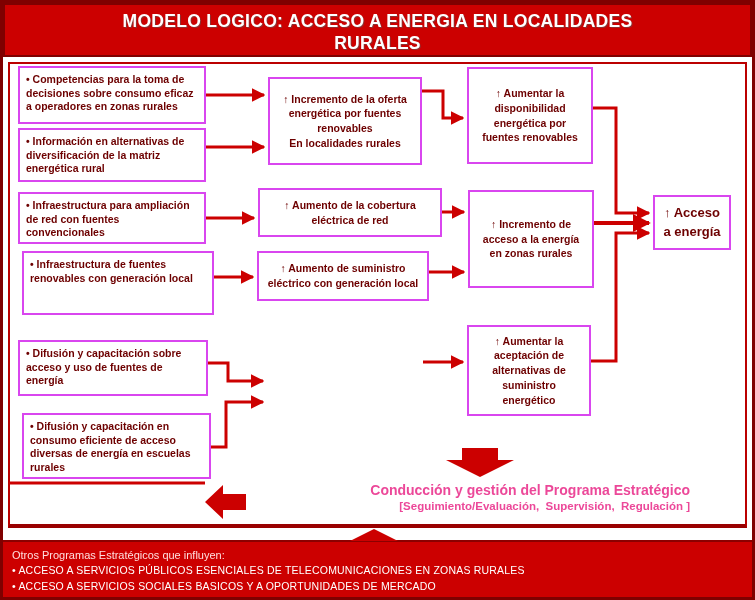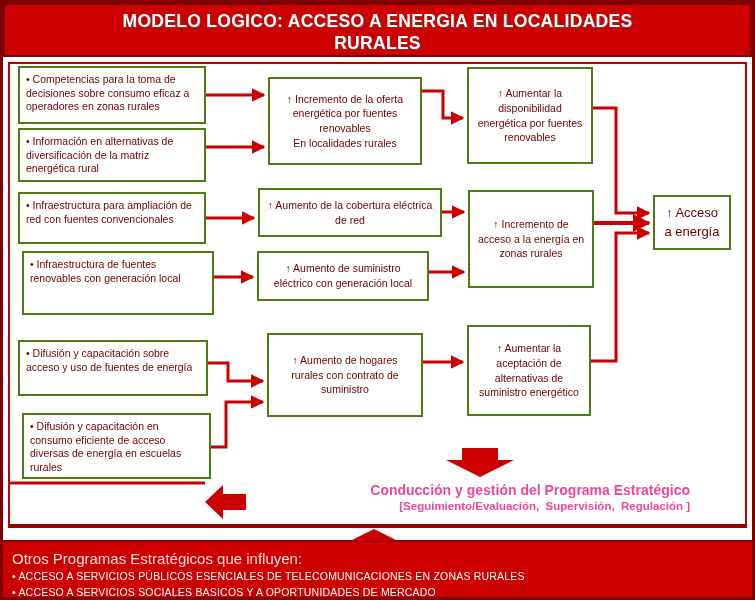--- a/index.html
+++ b/index.html
@@ -14,38 +14,38 @@
   }
   .title-text{
     color:#ffffff;font-weight:bold;font-size:17.5px;line-height:1.25;text-align:center;
     white-space:pre-line;text-shadow:1px 1px 0 rgba(90,90,90,.55);letter-spacing:.3px;
   }
   .main-area{
     position:absolute;left:8px;top:62px;width:739px;height:466px;background:#ffffff;
     border:2px solid #bb0000;border-bottom:4px solid #990000;box-sizing:border-box;z-index:1;
   }
   .box{
-    position:absolute;background:#ffffff;border:2px solid #4d7c0f;color:#6d0000;
-    font-weight:normal;box-sizing:border-box;z-index:4;
+    position:absolute;background:#ffffff;border:2px solid #d946ef;color:#6d0000;
+    font-weight:bold;box-sizing:border-box;z-index:4;
   }
   .box.left{font-size:10.5px;line-height:1.3;padding:5px 6px;text-align:left;}
   .box.center{
     display:flex;align-items:center;justify-content:center;text-align:center;
     font-size:10.5px;line-height:1.4;padding:3px 6px;white-space:pre-line;
   }
   .box.impact{font-size:13px;}
   svg.connectors{position:absolute;left:0;top:0;z-index:6;pointer-events:none;}
   .management{position:absolute;left:280px;top:482px;width:410px;text-align:right;z-index:4;color:#ec4899;}
   .management .m-title{font-weight:bold;font-size:14px;line-height:1.15;}
   .management .m-subtitle{font-weight:bold;font-size:11.5px;line-height:1.2;white-space:pre;margin-top:2px;}
   .footer-bar{
     position:absolute;left:3px;top:540px;width:749px;height:57px;background:#cc0000;
     border-top:2px solid #8b0000;box-sizing:border-box;padding:6px 9px;z-index:5;
   }
-  .footer-heading{color:#ffdede;font-size:15px;line-height:1.4;}
+  .footer-heading{color:#ffdede;font-size:11px;line-height:1.4;}
   .footer-item{color:#ffffff;font-size:10.5px;line-height:1.5;letter-spacing:.2px;}
 </style>
 </head>
 <body>
 
 <div id="stage">
 
   <div class="title-bar">
     <div class="title-text">MODELO LOGICO: ACCESO A ENERGIA EN LOCALIDADES
 RURALES</div>
@@ -57,21 +57,20 @@
   <div class="box left" style="left:18px;top:128px;width:188px;height:54px">• Información en alternativas de diversificación de la matriz energética rural</div>
   <div class="box left" style="left:18px;top:192px;width:188px;height:52px">• Infraestructura para ampliación de red con fuentes convencionales</div>
   <div class="box left" style="left:22px;top:251px;width:192px;height:64px">• Infraestructura de fuentes renovables con generación local</div>
   <div class="box left" style="left:18px;top:340px;width:190px;height:56px">• Difusión y capacitación sobre acceso y uso de fuentes de energía</div>
   <div class="box left" style="left:22px;top:413px;width:189px;height:66px">• Difusión y capacitación en consumo eficiente de acceso diversas de energía en escuelas rurales</div>
 
   <div class="box center" style="left:268px;top:77px;width:154px;height:88px">↑ Incremento de la oferta energética por fuentes renovables
 En localidades rurales</div>
   <div class="box center" style="left:258px;top:188px;width:184px;height:49px">↑ Aumento de la cobertura eléctrica de red</div>
   <div class="box center" style="left:257px;top:251px;width:172px;height:50px">↑ Aumento de suministro eléctrico con generación local</div>
-  <div class="box center" style="left:267px;top:333px;width:156px;height:84px">↑ Aumento de hogares rurales con contrato de suministro</div>
 
   <div class="box center" style="left:467px;top:67px;width:126px;height:97px">↑ Aumentar la disponibilidad energética por fuentes renovables</div>
   <div class="box center" style="left:468px;top:190px;width:126px;height:98px">↑ Incremento de acceso a la energía en zonas rurales</div>
   <div class="box center" style="left:467px;top:325px;width:124px;height:91px">↑ Aumentar la aceptación de alternativas de suministro energético</div>
 
   <div class="box center impact" style="left:653px;top:195px;width:78px;height:55px">↑ Acceso
 a energía</div>
 
   <svg class="connectors" width="755" height="600" viewBox="0 0 755 600">
     <defs>

